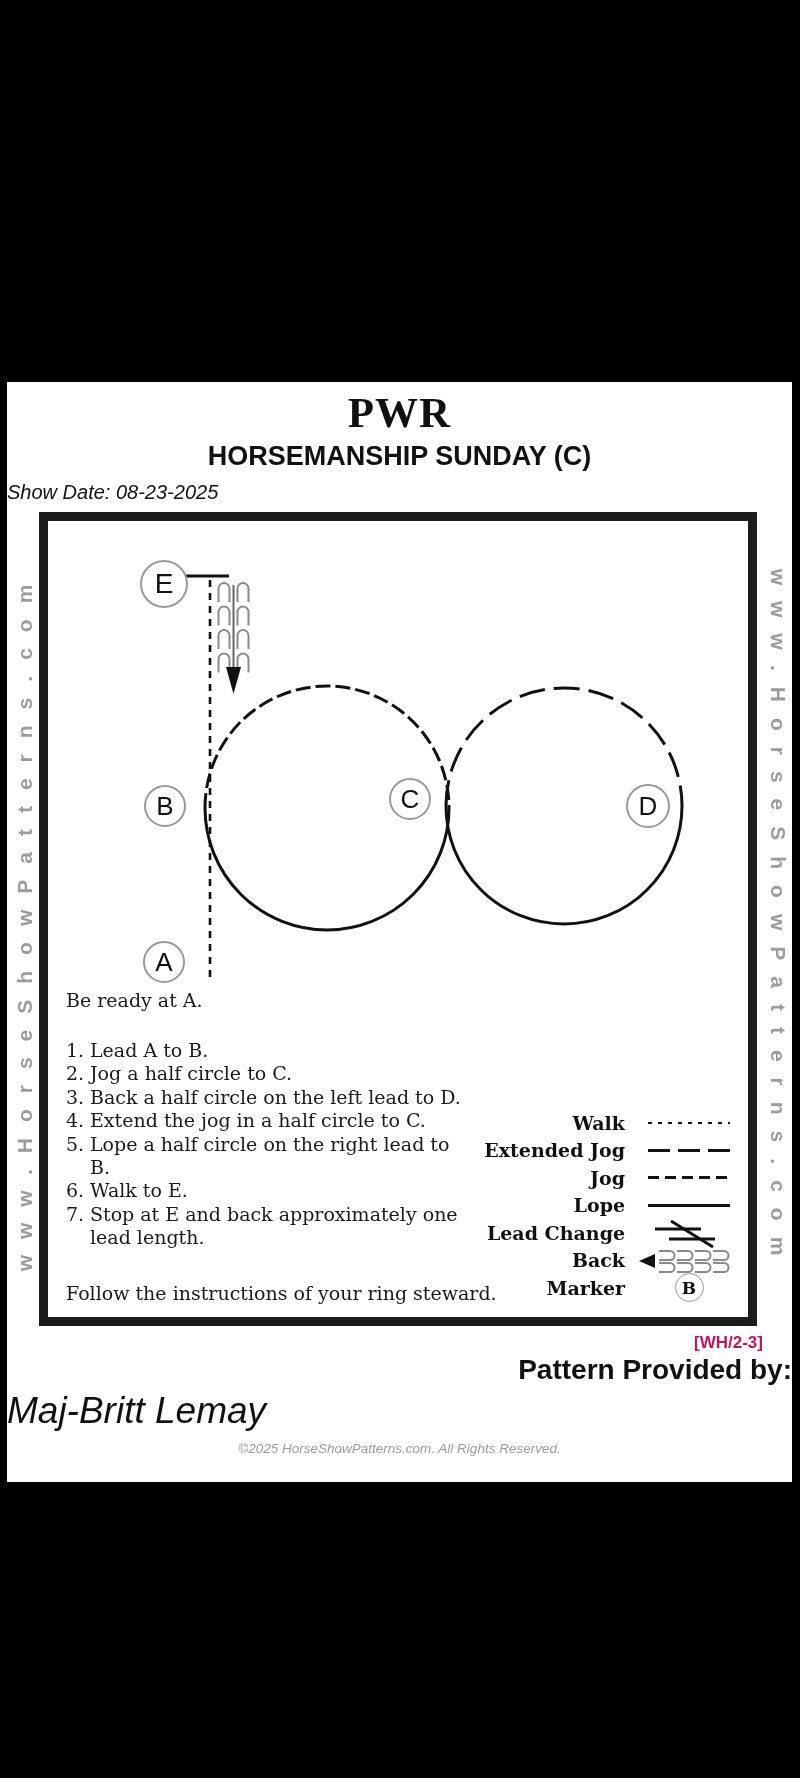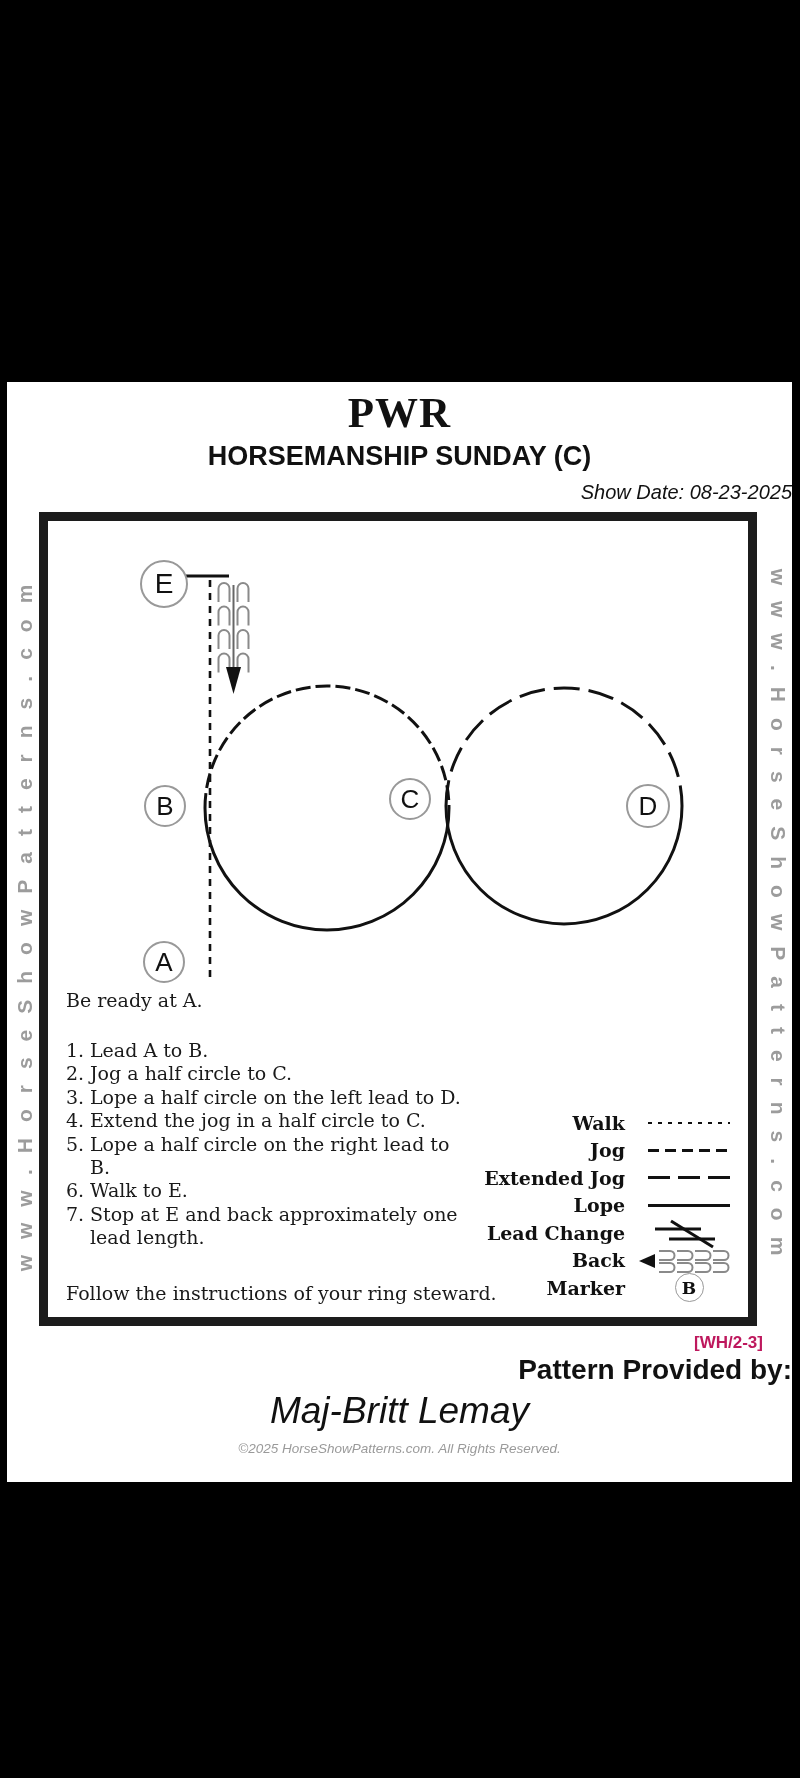--- a/index.html
+++ b/index.html
@@ -15,21 +15,21 @@
   .title{
     position:absolute;top:6px;left:0;width:100%;text-align:center;
     font-family:"Liberation Serif",serif;font-weight:bold;font-size:43px;color:#111;
     letter-spacing:1px;
   }
   .subtitle{
     position:absolute;top:59px;left:0;width:100%;text-align:center;
     font-weight:bold;font-size:27px;color:#111;
   }
   .showdate{
-    position:absolute;top:99px;left:0;width:100%;text-align:right;
+    position:absolute;top:99px;left:0;width:100%;text-align:left;
     font-style:italic;font-size:20px;color:#111;
   }
   
   .sidetext{
     position:absolute;top:538px;white-space:nowrap;
     font-weight:bold;font-size:21px;letter-spacing:16px;color:#9c9c9c;
   }
   .sidetext.left{left:18px;transform:translate(-50%,-50%) rotate(-90deg);}
   .sidetext.right{left:771px;transform:translate(-50%,-50%) rotate(90deg);}
   
@@ -77,21 +77,21 @@
   
   .pattern-code{
     position:absolute;top:951px;right:29px;
     font-weight:bold;font-size:17px;color:#be185d;
   }
   .provided-label{
     position:absolute;top:972px;left:0;width:100%;text-align:right;
     font-weight:bold;font-size:28px;color:#111;
   }
   .provided-name{
-    position:absolute;top:1008px;left:0;width:100%;text-align:center;
+    position:absolute;top:1008px;left:0;width:100%;
     font-style:italic;font-size:37px;color:#111;
   }
   .copyright{
     position:absolute;top:1059px;left:0;width:100%;text-align:center;
     font-style:italic;font-size:13.5px;color:#9a9a9a;
   }
 </style>
 </head>
 <body>
 
@@ -153,21 +153,21 @@
         <div class="step">
             <span class="num">1.</span>
             <span class="txt">Lead A to B.</span>
           </div>
         <div class="step">
             <span class="num">2.</span>
             <span class="txt">Jog a half circle to C.</span>
           </div>
         <div class="step">
             <span class="num">3.</span>
-            <span class="txt">Lope a half circle on the left lead to D.</span>
+            <span class="txt">Back a half circle on the left lead to D.</span>
           </div>
         <div class="step">
             <span class="num">4.</span>
             <span class="txt">Extend the jog in a half circle to C.</span>
           </div>
         <div class="step">
             <span class="num">5.</span>
             <span class="txt">Lope a half circle on the right lead to B.</span>
           </div>
         <div class="step">
@@ -183,29 +183,29 @@
     </div>
 
     <div class="legend">
       <div class="legend-row">
         <span class="legend-label">Walk</span>
         <span class="legend-sample">
             <span class="line walk"></span>
           </span>
       </div>
       <div class="legend-row">
+        <span class="legend-label">Extended Jog</span>
+        <span class="legend-sample">
+            <span class="line extjog"></span>
+          </span>
+      </div>
+      <div class="legend-row">
         <span class="legend-label">Jog</span>
         <span class="legend-sample">
             <span class="line jog"></span>
-          </span>
-      </div>
-      <div class="legend-row">
-        <span class="legend-label">Extended Jog</span>
-        <span class="legend-sample">
-            <span class="line extjog"></span>
           </span>
       </div>
       <div class="legend-row">
         <span class="legend-label">Lope</span>
         <span class="legend-sample">
             <span class="line lope"></span>
           </span>
       </div>
       <div class="legend-row">
         <span class="legend-label">Lead Change</span>

